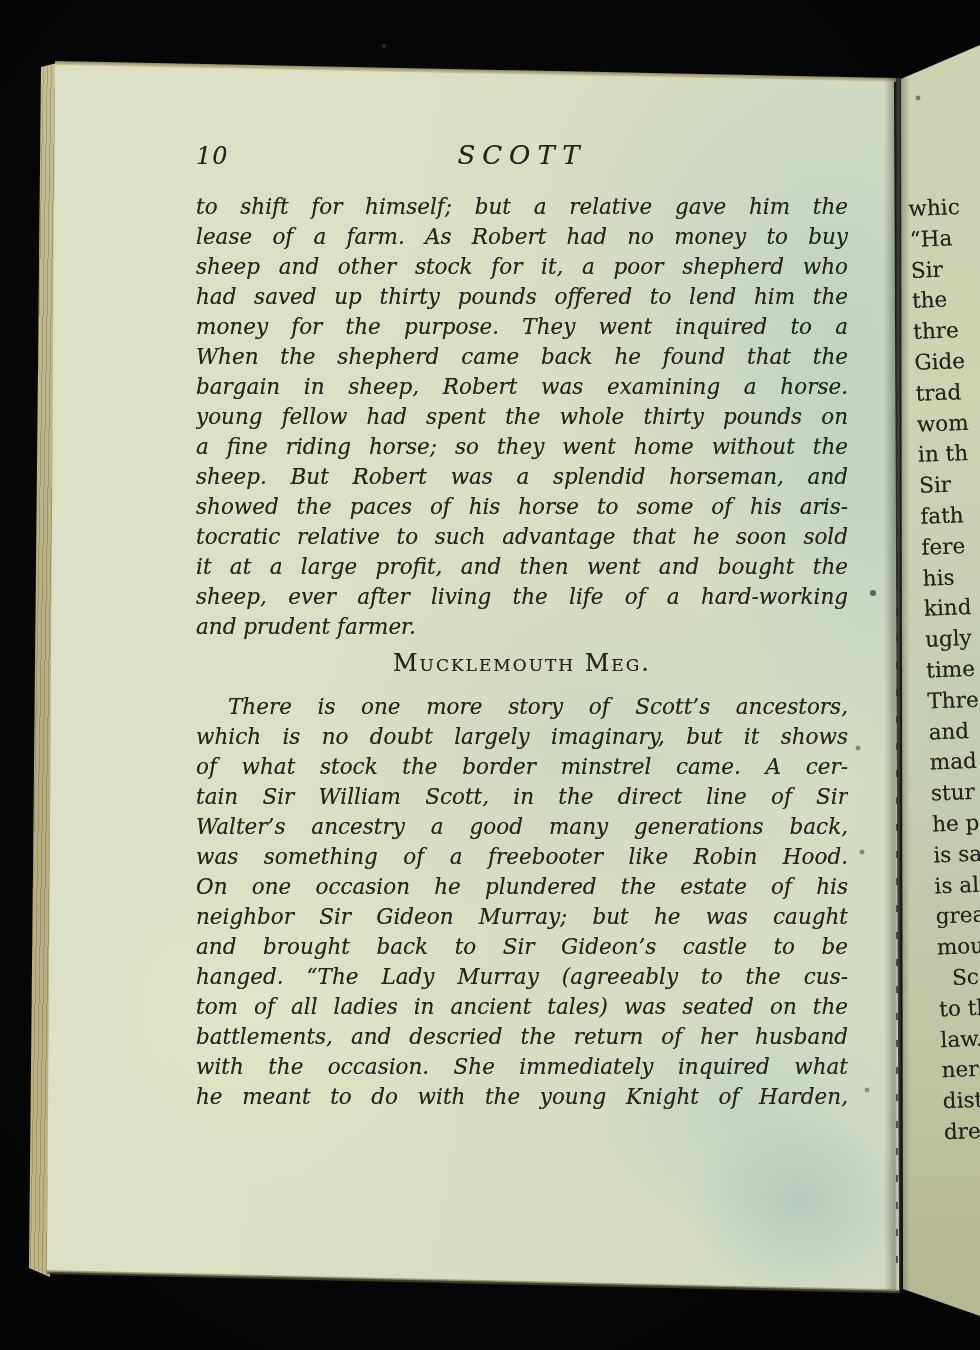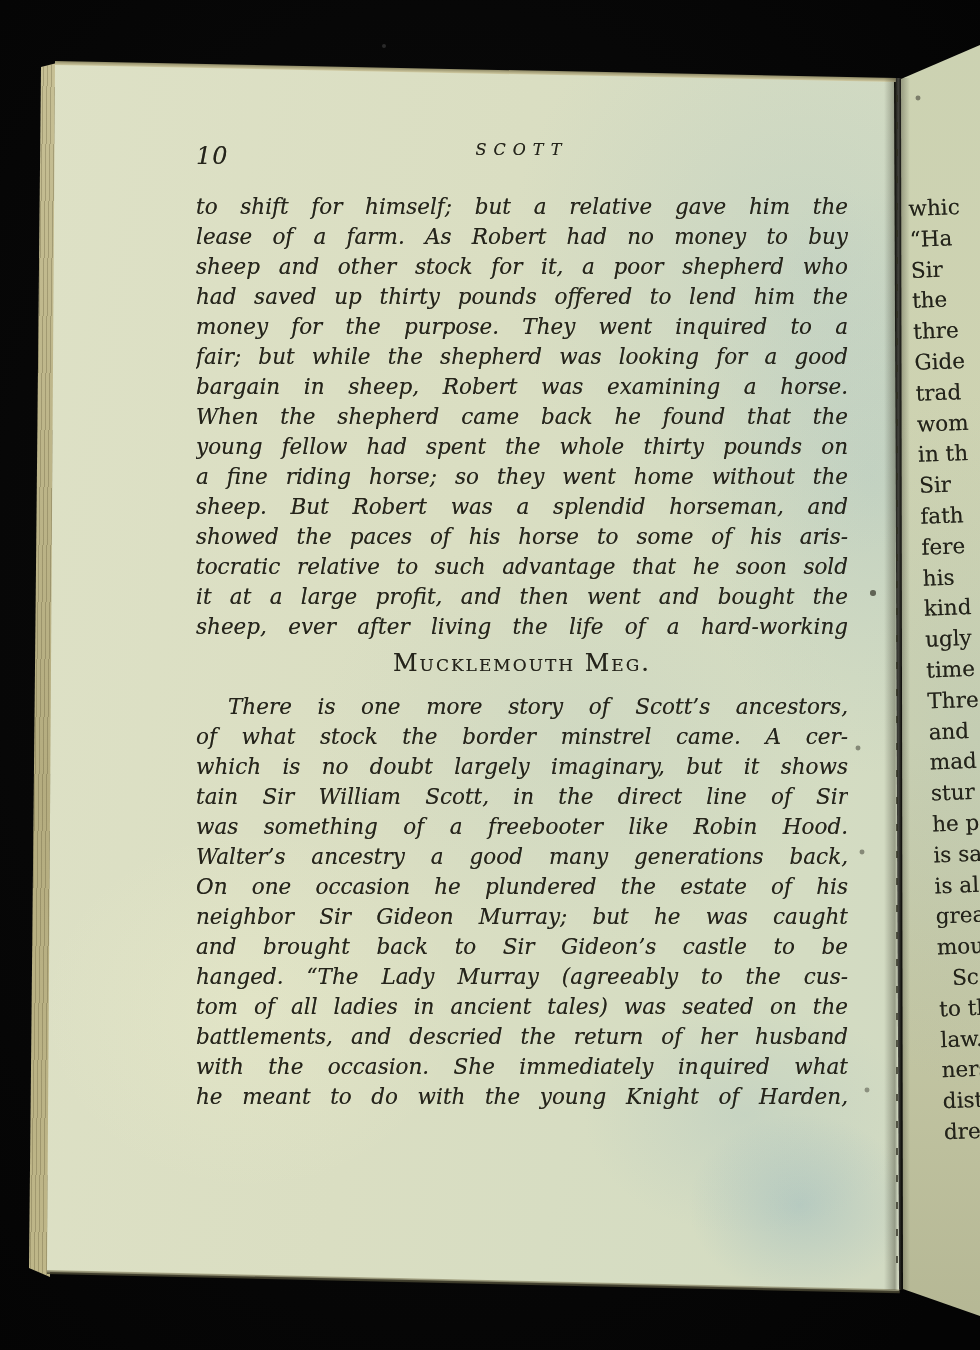--- a/index.html
+++ b/index.html
@@ -68,21 +68,21 @@
   }
 
   
   .left-page-content {
     position: absolute; left: 196px; top: 140px; width: 652px;
     color: #25241b;
     text-shadow: 0 0 0.5px rgba(37,36,27,0.55);
   }
   .page-header { position: relative; height: 30px; margin-bottom: 22px; font-style: italic; }
   .page-number { position: absolute; left: 0; top: 2px; font-size: 24px; letter-spacing: 1px; }
-  .running-header { display: block; text-align: center; font-size: 16px; letter-spacing: 7px; }
+  .running-header { display: block; text-align: center; font-size: 26px; letter-spacing: 7px; }
 
   .paragraph { margin: 0; font-style: italic; }
   .tline {
     height: 30px; line-height: 30px; font-size: 21.5px;
     text-align: justify; text-align-last: justify;
     overflow: hidden; white-space: nowrap;
   }
   .tline.flush { text-align-last: left; }
   .tline.indent { text-indent: 32px; }
   .section-heading {
@@ -135,39 +135,39 @@
       <span class="page-number">10</span>
       <span class="running-header">SCOTT</span>
     </div>
     <div>
         <div class="paragraph">
           <div class="tline">to shift for himself; but a relative gave him the</div>
           <div class="tline">lease of a farm.  As Robert had no money to buy</div>
           <div class="tline">sheep and other stock for it, a poor shepherd who</div>
           <div class="tline">had saved up thirty pounds offered to lend him the</div>
           <div class="tline">money for the purpose.  They went inquired to a</div>
-          <div class="tline">fair; but while the shepherd was looking for a good</div>
+          <div class="tline">When the shepherd came back he found that the</div>
           <div class="tline">bargain in sheep, Robert was examining a horse.</div>
-          <div class="tline">When the shepherd came back he found that the</div>
           <div class="tline">young fellow had spent the whole thirty pounds on</div>
           <div class="tline">a fine riding horse; so they went home without the</div>
           <div class="tline">sheep.  But Robert was a splendid horseman, and</div>
           <div class="tline">showed the paces of his horse to some of his aris-</div>
           <div class="tline">tocratic relative to such advantage that he soon sold</div>
           <div class="tline">it at a large profit, and then went and bought the</div>
           <div class="tline">sheep, ever after living the life of a hard-working</div>
+          <div class="tline flush">and prudent farmer.</div>
         </div>
         <div class="section-heading">Mucklemouth Meg.</div>
         <div class="paragraph">
           <div class="tline indent">There is one more story of Scott’s ancestors,</div>
+          <div class="tline">which is no doubt largely imaginary, but it shows</div>
           <div class="tline">of what stock the border minstrel came.  A cer-</div>
-          <div class="tline">which is no doubt largely imaginary, but it shows</div>
           <div class="tline">tain Sir William Scott, in the direct line of Sir</div>
+          <div class="tline">Walter’s ancestry a good many generations back,</div>
           <div class="tline">was something of a freebooter like Robin Hood.</div>
-          <div class="tline">Walter’s ancestry a good many generations back,</div>
           <div class="tline">On one occasion he plundered the estate of his</div>
           <div class="tline">neighbor Sir Gideon Murray; but he was caught</div>
           <div class="tline">and brought back to Sir Gideon’s castle to be</div>
           <div class="tline">hanged.  “The Lady Murray (agreeably to the cus-</div>
           <div class="tline">tom of all ladies in ancient tales) was seated on the</div>
           <div class="tline">battlements, and descried the return of her husband</div>
           <div class="tline">with the occasion.  She immediately inquired what</div>
           <div class="tline">he meant to do with the young Knight of Harden,</div>
         </div>
       </div>

